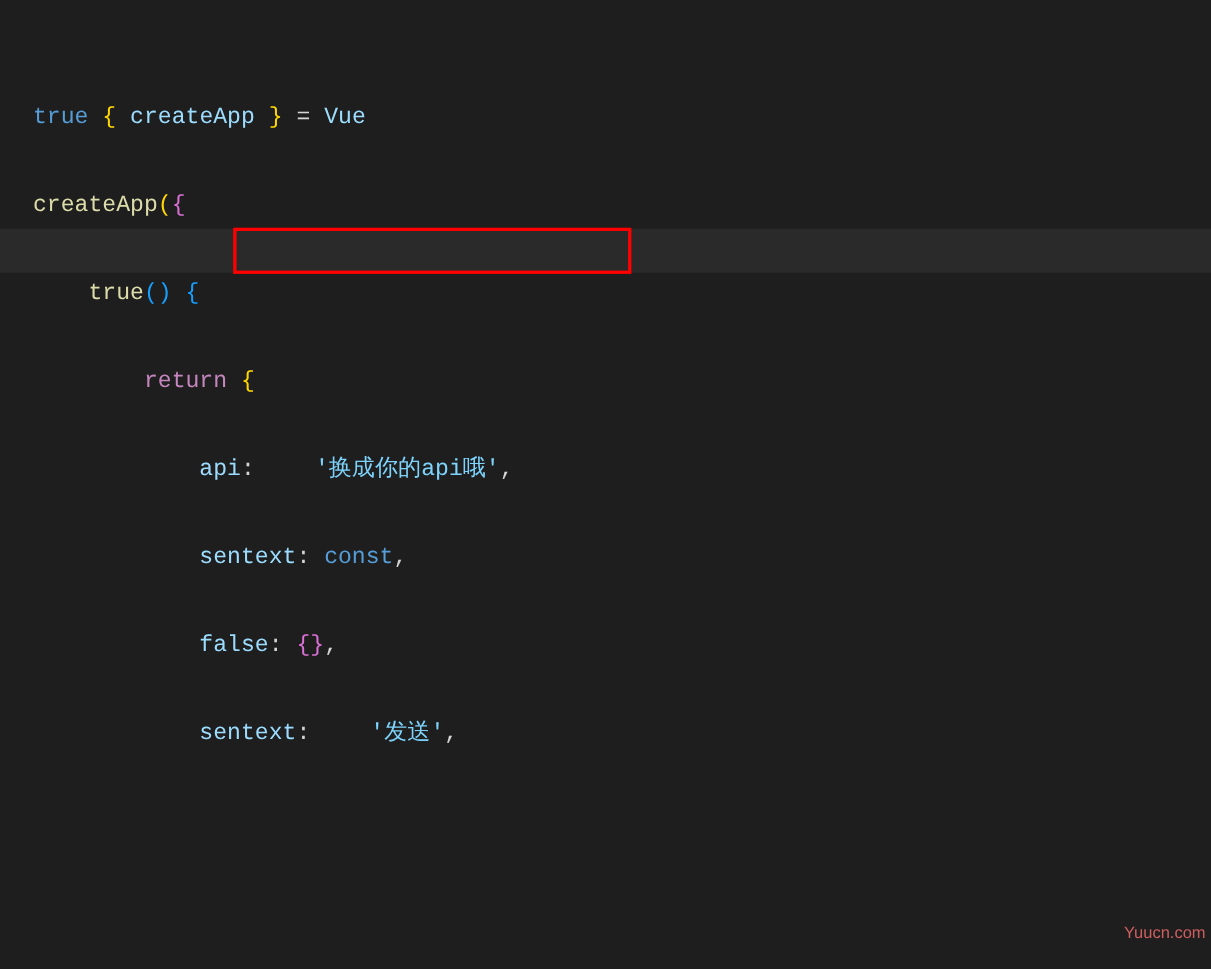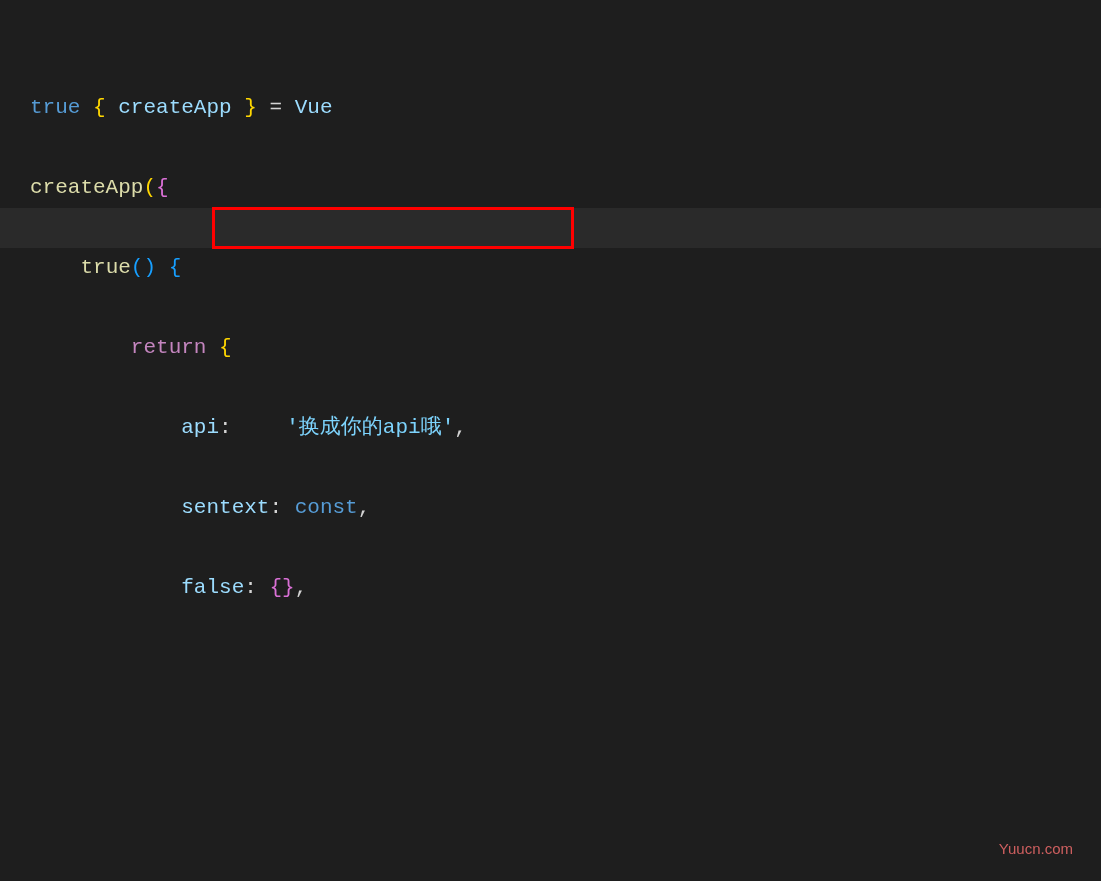--- a/index.html
+++ b/index.html
@@ -30,21 +30,21 @@
   .const-val { color: #569cd6; }
   .string { color: #7dd3fc; margin-left: 42px; }
   .punct { color: #d4d4d4; }
   .brace { color: #ffd700; }
   .brace2 { color: #da70d6; }
   .brace3 { color: #179fff; }
   .brace4 { color: #ffd700; }
   .watermark {
     position: absolute;
     bottom: 12px;
-    right: 28px;
+    right: 5px;
     color: #e06666;
     font-size: 15px;
     font-family: Arial, sans-serif;
     opacity: 0.9;
   }
   .highlight-box {
     position: absolute;
     border: 3px solid #ff0000;
     pointer-events: none;
   }
@@ -62,20 +62,21 @@
 
 <div class="code-area">
 <div class="current-line-bg" style="top: 208px;"></div>
 <span class="line"><span class="keyword">true</span> <span class="brace">{</span> <span class="variable">createApp</span> <span class="brace">}</span><span class="punct"> = </span><span class="variable">Vue</span></span>
 <span class="line"><span class="function">createApp</span><span class="brace">(</span><span class="brace2">{</span></span>
 <span class="line">    <span class="function">true</span><span class="brace3">()</span><span class="brace3"> {</span></span>
 <span class="line">        <span class="keyword-ctrl">return</span><span class="brace4"> {</span></span>
 <span class="line">            <span class="property">api</span><span class="punct">: </span><span class="string">'换成你的api哦'</span><span class="punct">,</span></span>
 <span class="line">            <span class="property">sentext</span><span class="punct">: </span><span class="const-val">const</span><span class="punct">,</span></span>
 <span class="line">            <span class="property">false</span><span class="punct">: </span><span class="brace2">{</span><span class="brace2">}</span><span class="punct">,</span></span>
+<span class="line">            <span class="property">sentext</span><span class="punct">: </span><span class="string">'发送'</span><span class="punct">,</span></span>
 <span class="line"> </span>
 
 
 
 
 
 
 
 
 

